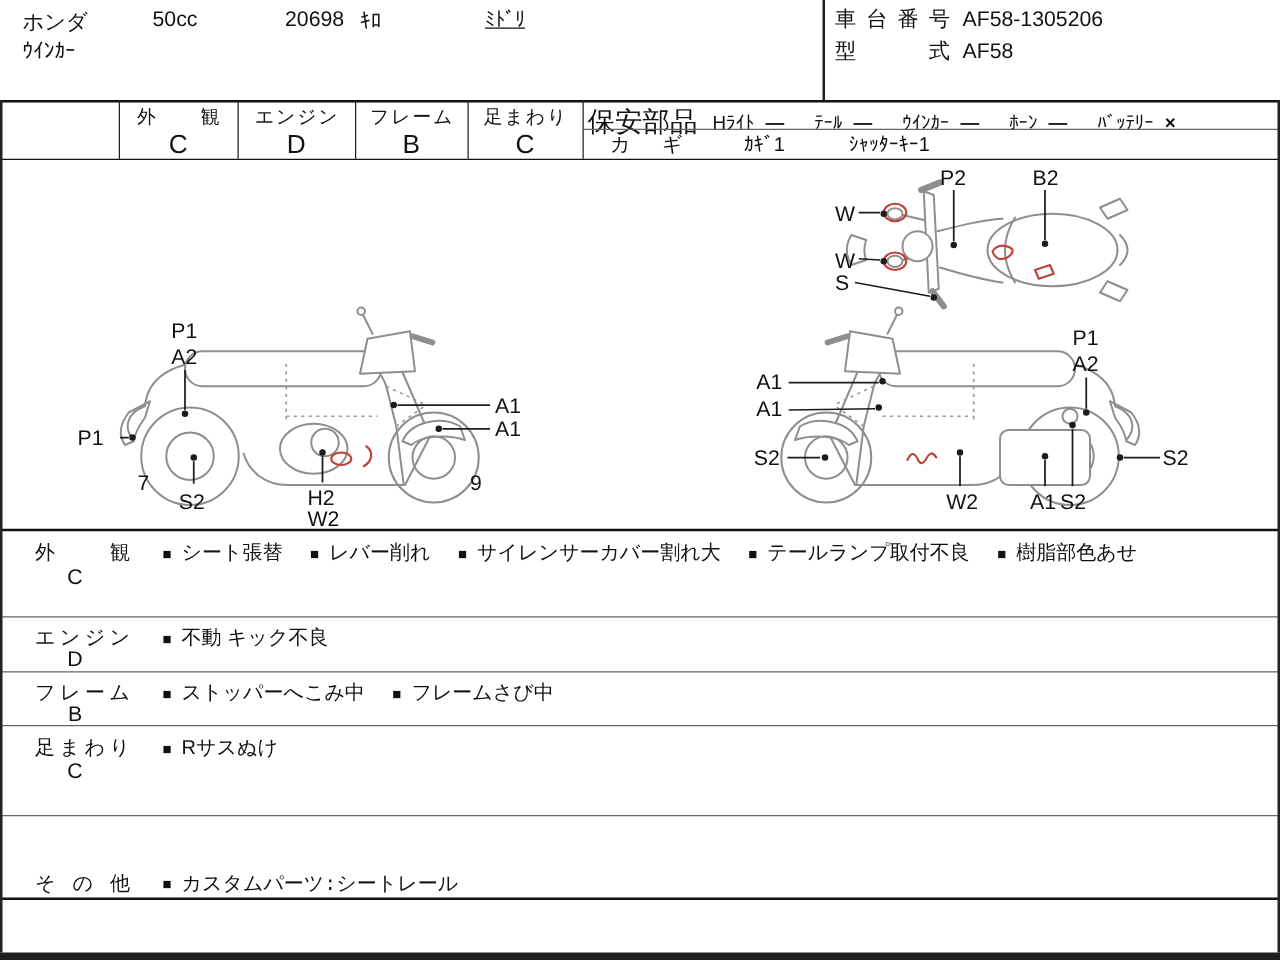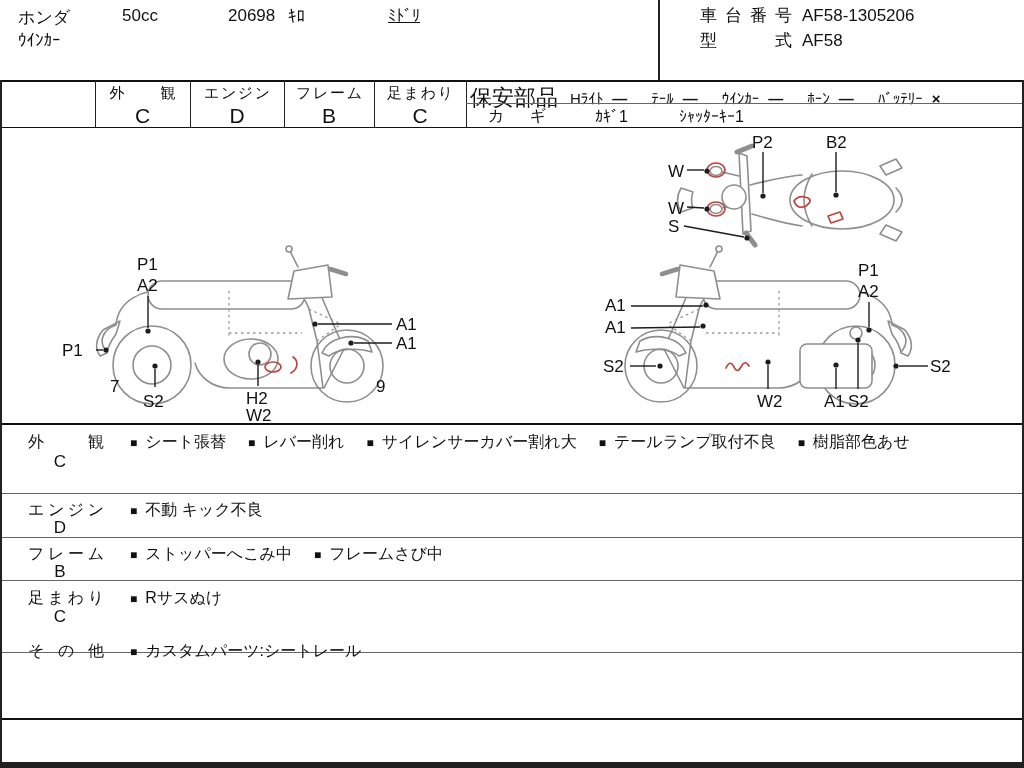--- a/index.html
+++ b/index.html
@@ -6,21 +6,21 @@
   body{font-family:"Liberation Sans","DejaVu Sans",sans-serif;color:#111;}
   .sheet{position:relative;width:1024px;height:768px;background:#fff;overflow:hidden;}
   .abs{position:absolute;}
   .hline{position:absolute;left:0;width:1024px;background:#111;}
   .vline{position:absolute;background:#222;}
   .thin{background:#666;}
   
   .h-text{position:absolute;font-size:17px;white-space:nowrap;}
   .h-small{font-size:16px;}
   .jlabel{display:inline-block;text-align:justify;text-align-last:justify;}
-  .hr-row{position:absolute;left:700px;font-size:17px;white-space:nowrap;}
+  .hr-row{position:absolute;left:668px;font-size:17px;white-space:nowrap;}
   .hr-row .jlabel{width:92px;}
   .hr-row .val{margin-left:10px;}
   
   .rcell{position:absolute;top:82px;height:44px;text-align:center;}
   .rcell .rlabel{font-size:15px;margin-top:2px;}
   .rcell .rlabel .jlabel{width:66px;}
   .rcell .grade{font-size:21px;margin-top:1px;}
   .safety-row{position:absolute;left:470px;top:83px;width:550px;font-size:15px;white-space:nowrap;display:flex;align-items:center;}
   .safety-row .slabel{font-size:22px;margin-right:12px;}
   .sitem{margin-right:24px;display:flex;align-items:center;}
@@ -342,21 +342,21 @@
     <span class="note-grade" style="top:27px;">C</span>
     <span class="note-items" style="top:8px;">
       <span class="note-item">
           <span class="bullet">■</span>
           <span>Rサスぬけ</span>
         </span>
     </span>
   </div>
   <div class="hline thin" style="top:652px;height:1px;"></div>
 
-  <div class="note-row" style="top:632px;height:64px;">
+  <div class="note-row" style="top:688px;height:64px;font-family:Liberation Mono, monospace;">
     <span class="note-label" style="top:9px;"><span class="jlabel">その他</span></span>
     <span class="note-items" style="top:9px;">
       <span class="note-item">
           <span class="bullet">■</span>
           <span>カスタムパーツ:シートレール</span>
         </span>
     </span>
   </div>
 
   <div class="hline" style="top:718px;height:2px;"></div>

